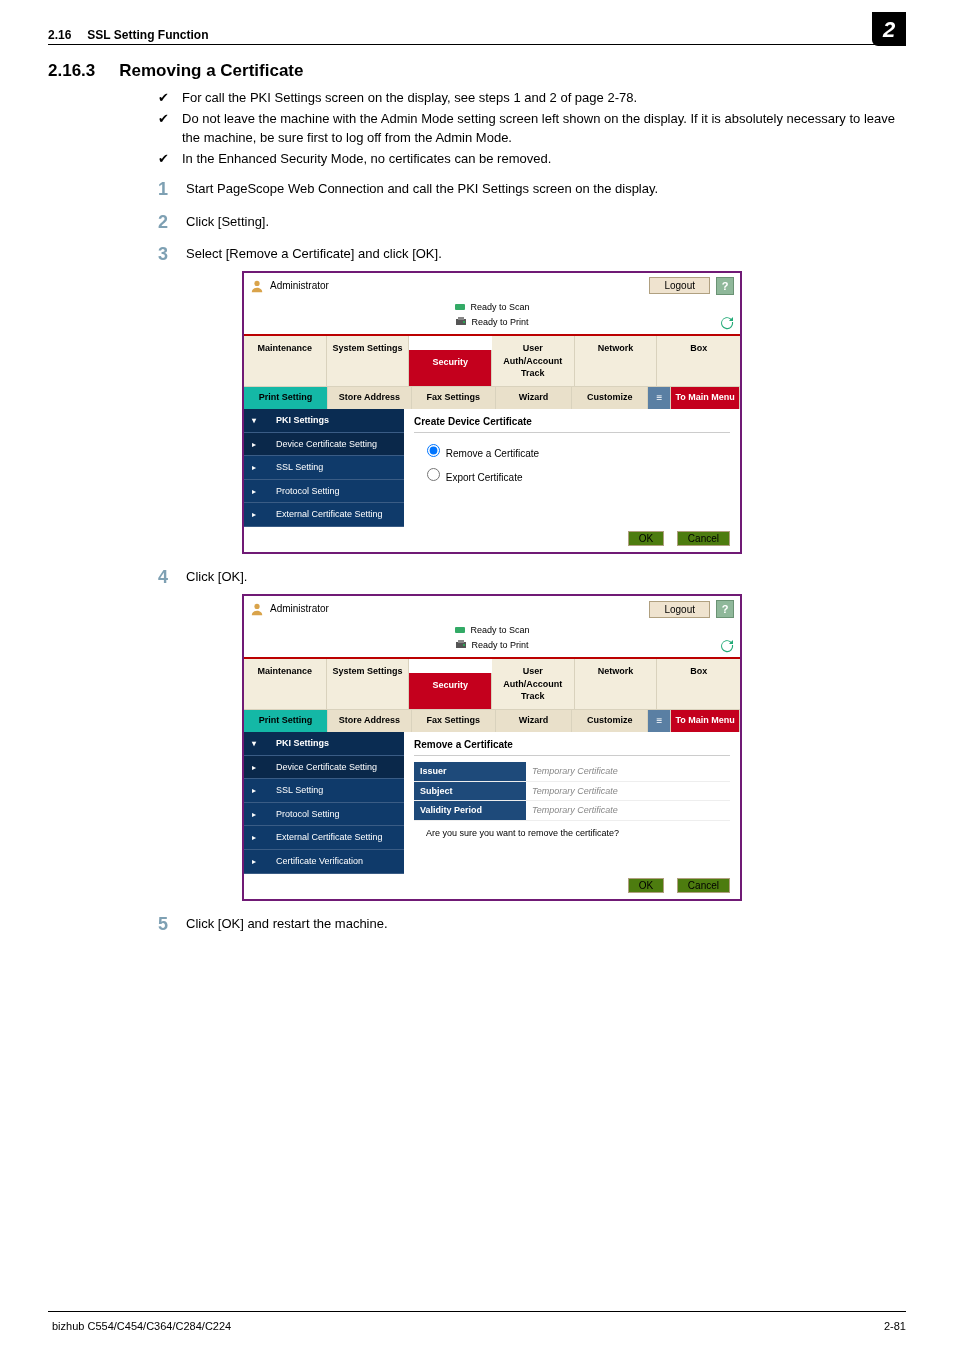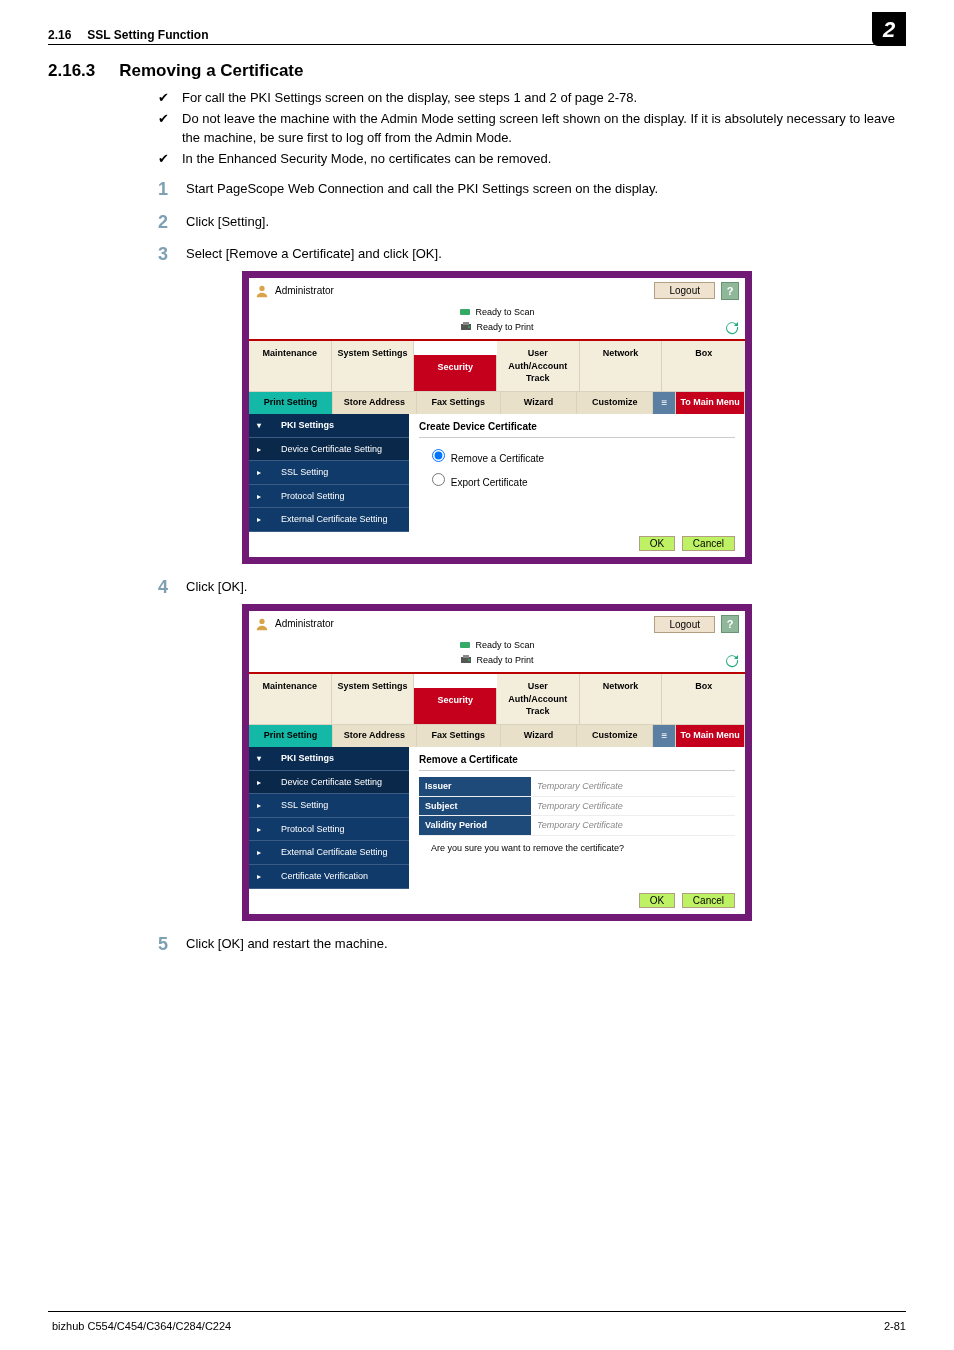--- a/index.html
+++ b/index.html
@@ -88,21 +88,21 @@
     font-weight: bold;
     color: #7ea0b3;
   }
   .screenshot-wrap {
     margin: 8px 0 14px 56px;
   }
 
   
   .console {
     width: 496px;
-    border: 7px solid #701a75;
+    border: 2px solid #701a75;
     font-size: 10px;
     background: #fff;
   }
   .c-topbar {
     display: flex;
     align-items: center;
     padding: 4px 6px;
     gap: 6px;
   }
   .c-topbar .admin-icon {
@@ -234,26 +234,26 @@
     width: 100px;
     font-weight: bold;
   }
   .tbl td.v { color: #888; font-style: italic; }
   .confirm-line { font-size: 9px; margin: 4px 0 0 12px; }
   .c-footer {
     text-align: right;
     padding: 4px 10px 6px 10px;
   }
   .smallbtn {
-    background: #bef264;
+    background: #4d7c0f;
     border: 1px solid #b0a080;
     padding: 1px 10px;
     font-size: 10px;
     cursor: pointer;
-    margin-left: 4px;
+    margin-left: 10px;
   }
 
   .page-footer {
     display:flex;
     justify-content: space-between;
     font-size: 11px;
     padding: 0 48px;
     position: absolute;
     bottom: 18px;
     left: 4px;

